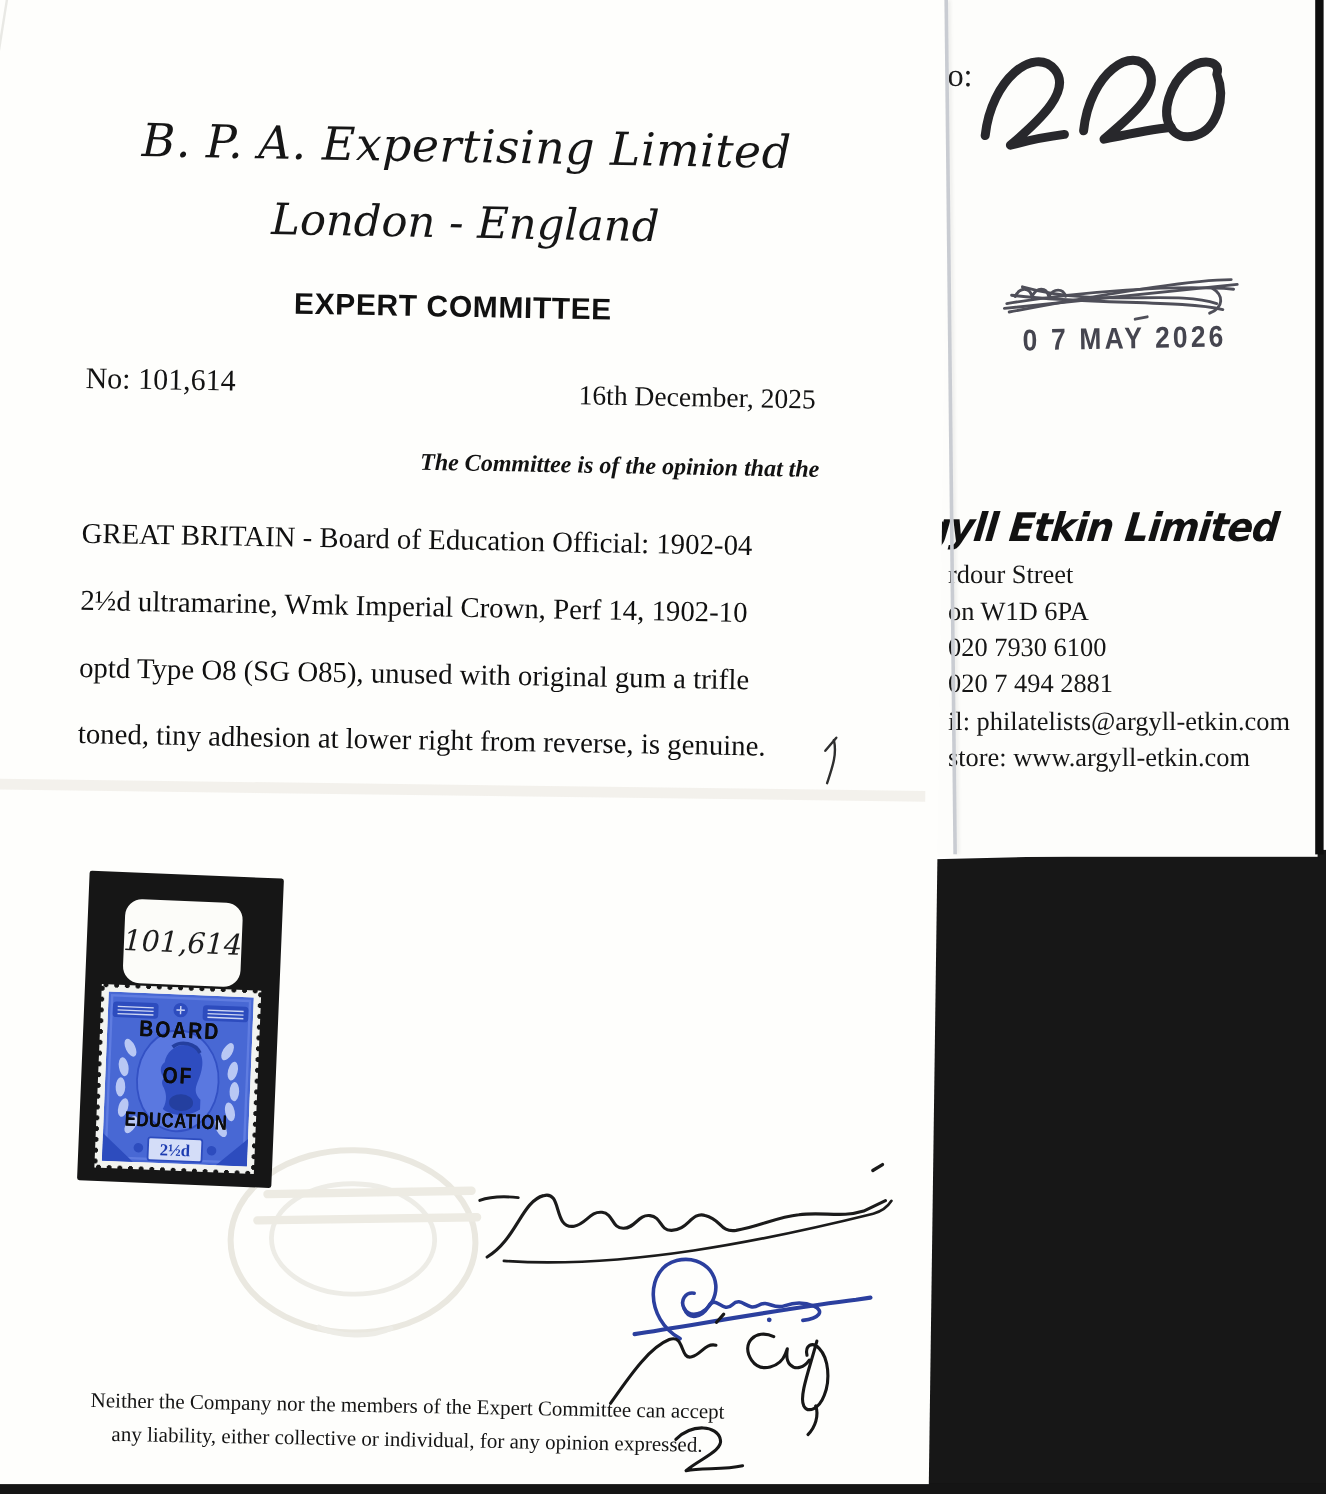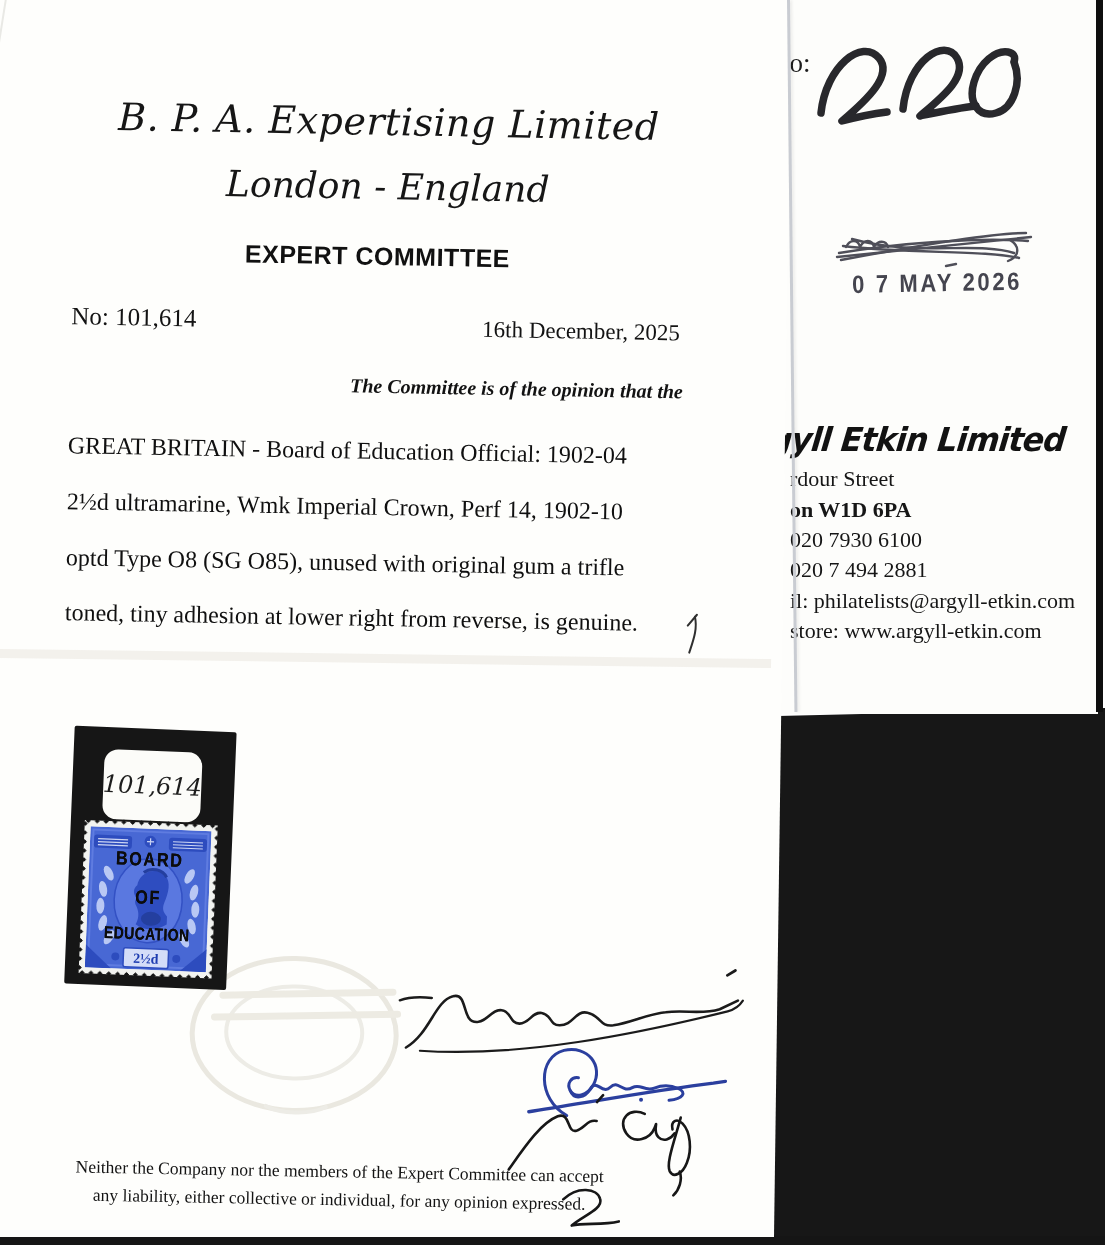--- a/index.html
+++ b/index.html
@@ -73,21 +73,21 @@
   #no-label{left:170px;top:48px;font-size:27px;color:#1c1c1c;}
   #colon-frag{left:179px;top:216px;font-size:24px;color:#222;}
   #date-stamp{left:252px;top:270px;font-family:"Liberation Sans", sans-serif;font-weight:700;
               font-size:25px;letter-spacing:3px;color:#45454f;
               transform:scaleX(.88) rotate(-1deg);transform-origin:left top;white-space:nowrap;}
   #letterhead-name{left:172px;top:420px;font-family:"DejaVu Sans", sans-serif;
                    font-weight:bold;font-style:italic;font-size:33px;color:#121212;
                    letter-spacing:-1px;transform:skewX(-6deg) scaleX(.96);transform-origin:left top;
                    white-space:nowrap;}
   .addr{left:190px;font-size:22px;color:#161616;white-space:nowrap;}
-  #ad0{top:466px;} #ad1{top:497px;font-weight:bold;} #ad2{top:527px;} #ad3{top:557px;} #ad4{top:588px;} #ad5{top:618px;}
+  #ad0{top:466px;} #ad1{top:497px;} #ad2{top:527px;} #ad3{top:557px;} #ad4{top:588px;} #ad5{top:618px;}
 
   svg{display:block;}
   .sig-layer{pointer-events:none;}
 </style>
 </head>
 <body>
 
 <div class="abs" id="black-main"></div>
 <div class="abs" id="black-bottom"></div>
 

